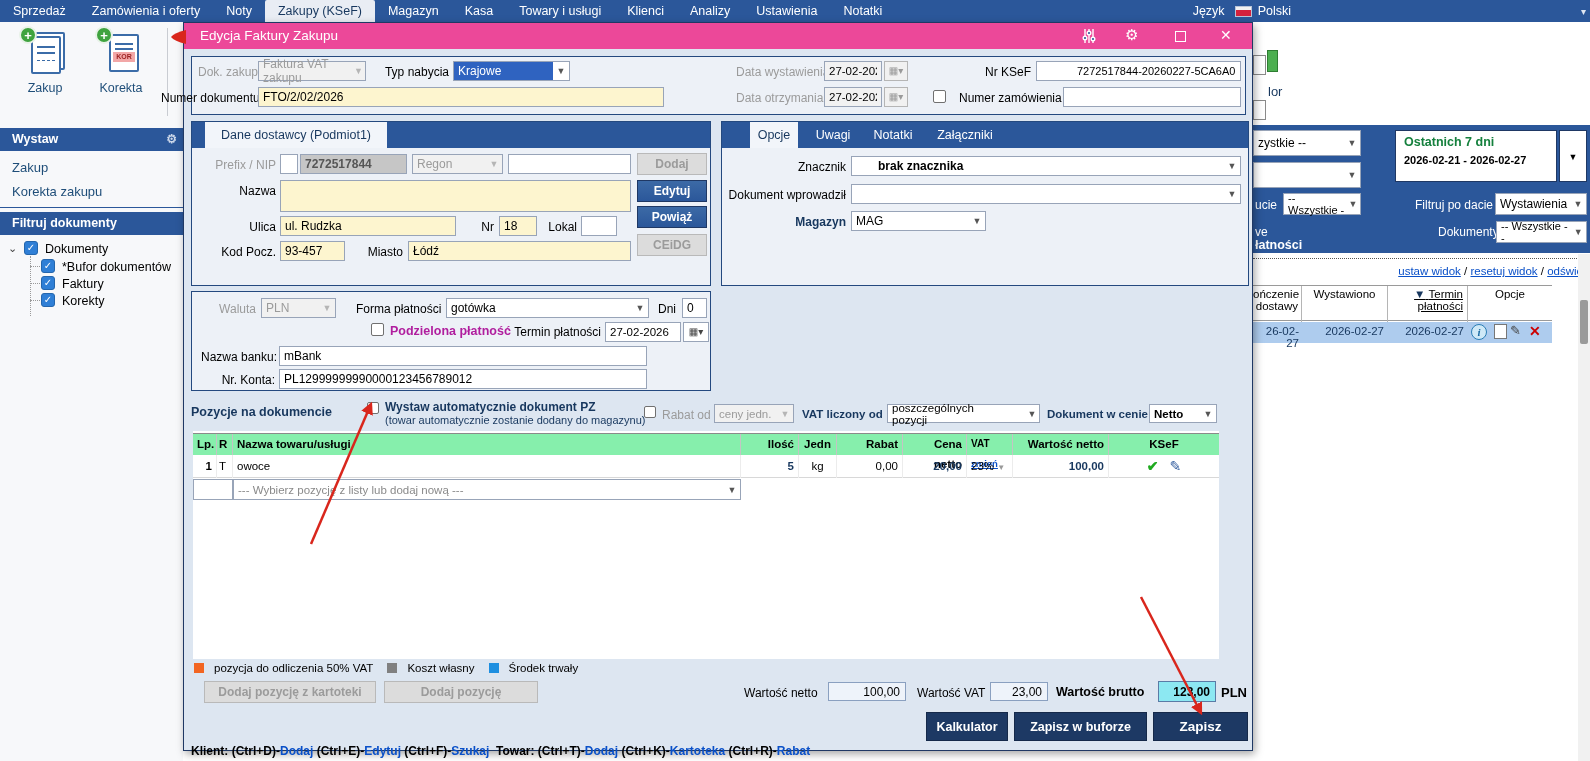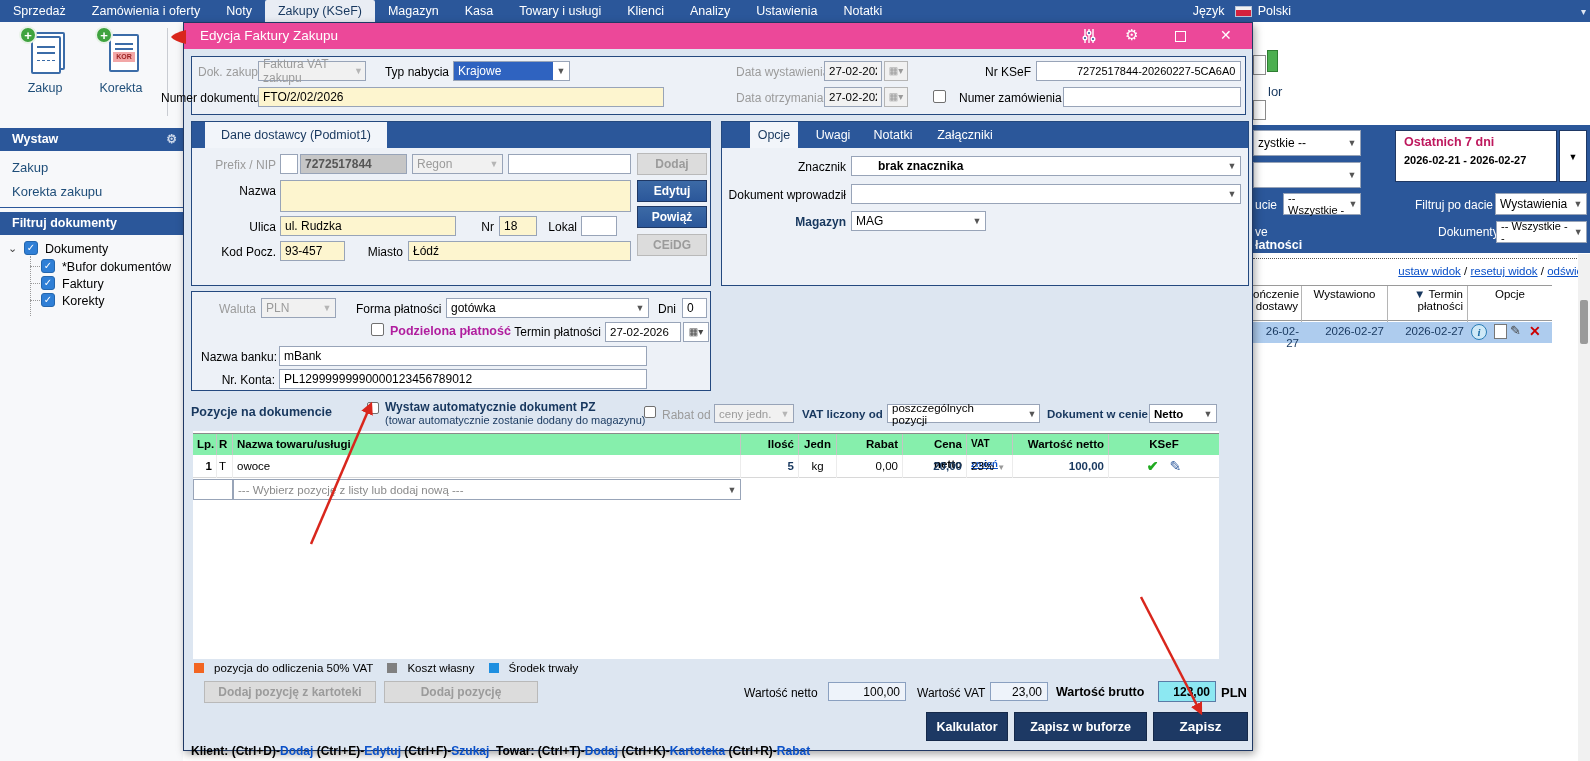--- a/index.html
+++ b/index.html
@@ -183,21 +183,21 @@
   <div class="abs" style="left:0; top:78px; width:13px; height:20px; border:1px solid #8a8a8a; background:#fff;"></div>
   <div class="abs" style="left:14px; top:28px; width:11px; height:22px; background:#4caf50; border:1px solid #2e7d32;"></div>
   <span class="rp-frag" style="left:15px; top:62px;">lor</span>
 
   <div class="blue-block">
     <div class="ddl" style="left:0; top:5px; width:108px; height:26px;">
       <span>zystkie --</span>
         <span class="chev">▼</span>
     </div>
     <div class="abs" style="left:142px; top:5px; width:162px; height:52px; background:#fff; border:1px solid #1f3864;">
-      <div style="color:#be185d; font-weight:bold; font-size:12.5px; padding:4px 0 0 8px;">Ostatnich 7 dni</div>
+      <div style="color:#15803d; font-weight:bold; font-size:12.5px; padding:4px 0 0 8px;">Ostatnich 7 dni</div>
       <div style="font-weight:bold; font-size:11px; padding:5px 4px 0 8px;">2026-02-21 - 2026-02-27</div>
     </div>
     <div class="abs" style="left:306px; top:5px; width:28px; height:52px; background:#fff; border:1px solid #1f3864; text-align:center; line-height:52px; font-size:9px; cursor:pointer;">▼</div>
     <div class="ddl" style="left:0; top:37px; width:108px; height:26px;">
       <span></span>
         <span class="chev">▼</span>
     </div>
     <span class="rp-lbl" style="left:2px; top:73px;">ucie</span>
     <div class="ddl" style="left:30px; top:68px; width:78px; height:22px; font-size:11px;">
       <span>-- Wszystkie - </span>
@@ -221,21 +221,21 @@
   <div class="abs" style="left:0; top:243px; width:330px; text-align:right; font-size:11.5px;">
     <span class="link">ustaw widok</span><span> / </span><span class="link">resetuj widok</span><span> / </span><span class="link">odświe</span>
   </div>
 
   <div class="abs" style="left:0; top:263px; width:299px; height:36px; border-top:1px solid #9a9a9a; border-bottom:1px solid #9a9a9a; background:#fff; font-size:11.5px;">
     <div class="abs" style="left:0; top:0; width:49px; height:36px; border-right:1px solid #b5b5b5; text-align:right; padding:2px 3px 0 0;">
       <div>ończenie</div>
       <div>dostawy</div>
     </div>
     <div class="abs" style="left:49px; top:0; width:86px; height:36px; border-right:1px solid #b5b5b5; text-align:center; padding-top:2px;">Wystawiono</div>
-    <div class="abs" style="left:135px; top:0; width:80px; height:36px; border-right:1px solid #b5b5b5; text-align:right; padding:2px 4px 0 0;">
+    <div class="abs" style="left:135px; top:0; width:80px; height:36px; border-right:1px solid #b5b5b5; text-align:right; padding:2px 4px 0 0;text-decoration:underline;">
       <div><span style="color:#17375e;">▼</span> <span>Termin</span></div>
       <div>płatności</div>
     </div>
     <div class="abs" style="left:215px; top:0; width:84px; height:36px; text-align:center; padding-top:2px;">Opcje</div>
   </div>
   <div class="abs" style="left:0; top:300px; width:299px; height:21px; background:#aeccee; font-size:11.5px; color:#17375e;">
     <div class="abs" style="left:0; top:3px; width:46px; text-align:right;">26-02-27</div>
     <div class="abs" style="left:49px; top:3px; width:82px; text-align:right;">2026-02-27</div>
     <div class="abs" style="left:135px; top:3px; width:76px; text-align:right;">2026-02-27</div>
     <div class="abs" style="left:218px; top:2px; width:16px; height:16px; border-radius:50%; background:#cfe9f7; border:1px solid #2a7db5; color:#1b6ba3; font:italic bold 11px 'Liberation Serif',serif; text-align:center; line-height:15px;">i</div>

